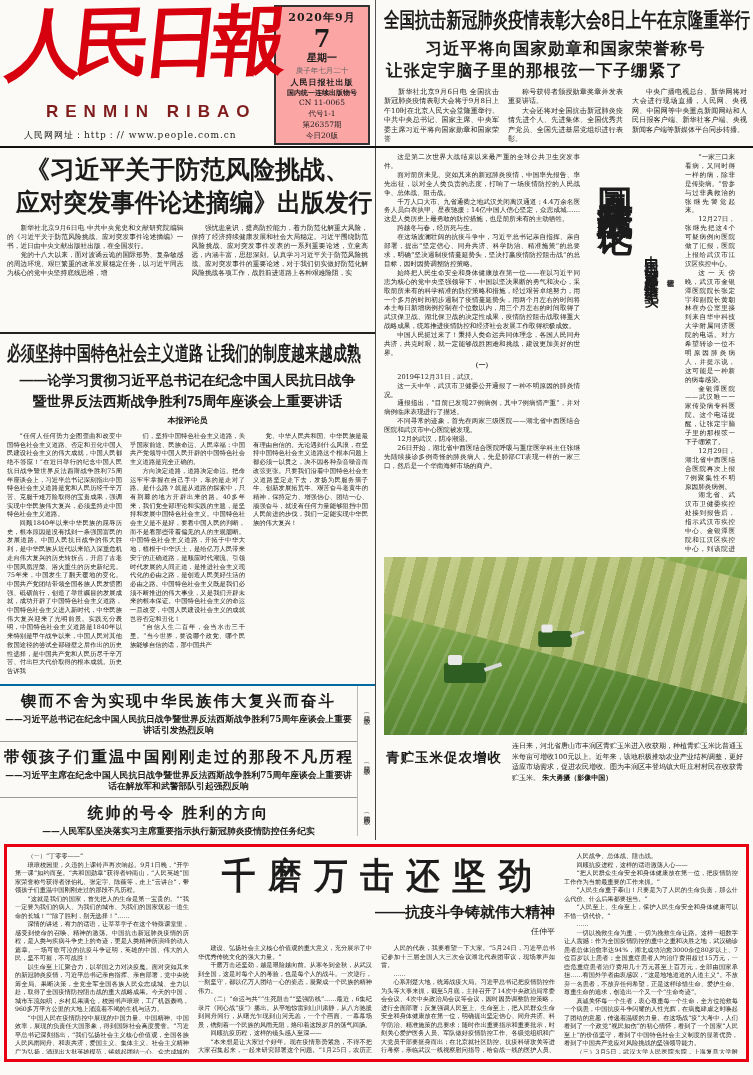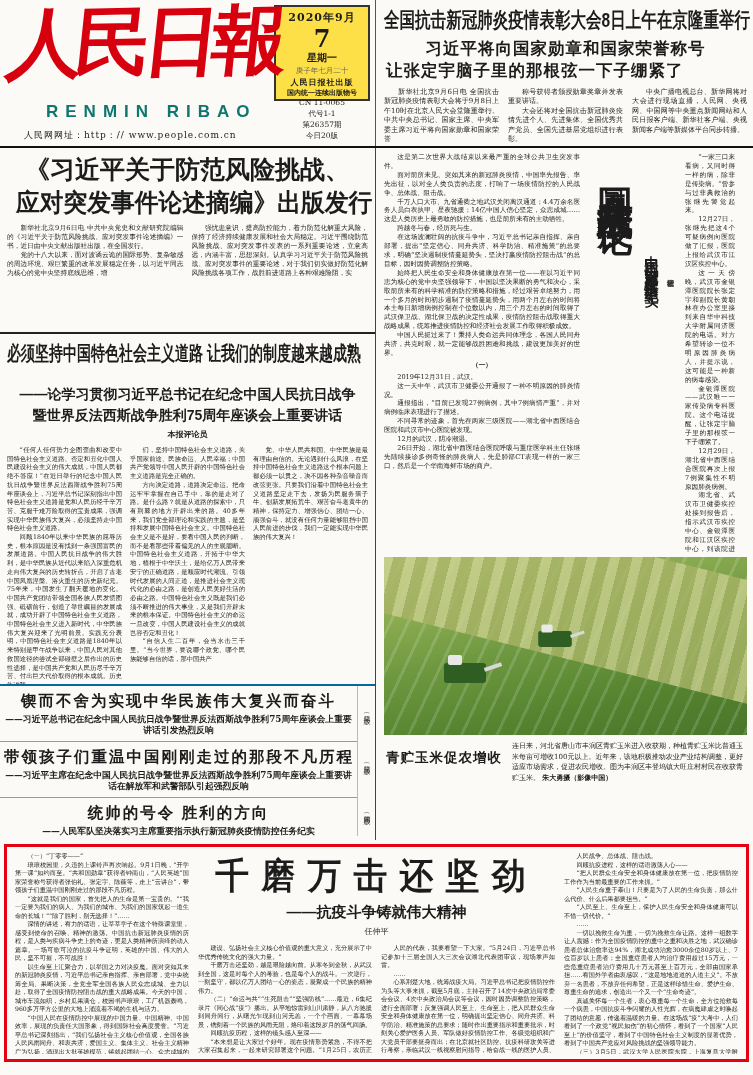--- a/index.html
+++ b/index.html
@@ -4,26 +4,26 @@
 <style>
   html,body{margin:0;padding:0;background:#e8e6e0;}
   .page{position:relative;width:753px;height:1075px;margin:0 auto;background:#fbfaf6;
         font-family:"DejaVu Serif",serif;color:#1c1c1c;overflow:hidden;}
   
   .header{display:flex;height:146px;border-bottom:2px solid #111;}
   .masthead{position:relative;width:376px;border-right:1px solid #555;box-sizing:border-box;}
   .mh-title{position:absolute;left:8px;top:-6px;width:262px;color:#d6000f;
             font-size:76px;font-weight:bold;line-height:1.25;letter-spacing:-8px;
             transform:skewX(-7deg) rotate(-1deg);white-space:nowrap;}
-  .mh-pinyin{position:absolute;left:46px;top:102px;color:#0f766e;font-weight:bold;
+  .mh-pinyin{position:absolute;left:46px;top:102px;color:#7f1d1d;font-weight:bold;
              font-size:17px;letter-spacing:7px;font-family:"Liberation Sans",sans-serif;}
   .mh-url{position:absolute;left:24px;top:129px;font-size:9px;font-weight:normal;letter-spacing:1px;}
-  .datebox{margin-left:auto;margin-top:5px;margin-right:5px;width:96px;height:96px;
+  .datebox{margin-left:auto;margin-top:5px;margin-right:5px;width:96px;height:140px;
            border:2px solid #333;box-sizing:border-box;text-align:center;
-           font-size:8px;line-height:1.45;padding-top:3px;background:#fde047;}
+           font-size:8px;line-height:1.45;padding-top:3px;background:#fca5a5;}
   .db-ym{font-size:11px;font-weight:bold;letter-spacing:1px;}
   .db-day{font-size:24px;font-weight:bold;line-height:1.05;}
   .db-week{font-size:10px;font-weight:bold;}
   .db-lunar{color:#666;font-size:7.5px;}
   .db-pub{font-size:8px;font-weight:bold;letter-spacing:1px;}
   .db-issn-label{font-size:7px;font-weight:bold;}
   .db-small{font-size:7.5px;}
   
   .toplead{flex:1;padding:6px 6px 0 8px;overflow:hidden;}
   .tl-headline{font-family:"Liberation Sans",sans-serif;font-weight:900;font-size:21px;
@@ -45,21 +45,21 @@
         text-align:center;line-height:1.3;white-space:nowrap;}
   .a-hl2{font-family:"Liberation Sans",sans-serif;font-weight:900;font-size:25px;
         text-align:center;line-height:1.3;white-space:nowrap;transform:scaleX(.95);transform-origin:50% 50%;}
   .cols3{display:flex;gap:8px;margin-top:6px;}
   .col{flex:1;font-size:6.7px;line-height:9px;text-align:justify;overflow:hidden;}
   
   .art-b{height:352px;border-bottom:2px solid #0369a1;padding:6px 7px;box-sizing:border-box;overflow:hidden;}
   .b-hl{font-family:"Liberation Sans",sans-serif;font-weight:900;font-size:20px;
         white-space:nowrap;transform:scaleX(.70);transform-origin:0 50%;}
   .b-sub{font-family:"Liberation Sans",sans-serif;font-weight:800;font-size:14px;
-         text-align:center;line-height:1.5;margin-top:17px;}
+         text-align:center;line-height:1.5;margin-top:3px;}
   .b-byline{text-align:center;font-size:8px;font-weight:bold;margin:3px 0 2px;}
   .b-cols .col{font-size:6.3px;line-height:8.7px;}
   
   .band{display:flex;height:150px;}
   .band-main{flex:1;overflow:hidden;}
   .band-group{padding:5px 4px 4px;border-bottom:1px solid #999;}
   .band-group:last-child{border-bottom:none;}
   .bg-title{font-family:"Liberation Sans",sans-serif;font-weight:900;font-size:15.5px;
             text-align:center;letter-spacing:2px;white-space:nowrap;}
   .bg-sub{font-weight:bold;font-size:8.8px;text-align:center;margin-top:2px;line-height:1.3;}
@@ -91,21 +91,21 @@
   .caption{display:flex;gap:10px;padding:6px 10px 0 10px;align-items:flex-start;}
   .cap-title{font-family:"Liberation Sans",sans-serif;font-weight:900;font-size:13.5px;
              white-space:nowrap;margin-top:8px;letter-spacing:1px;}
   .cap-text{flex:1;font-size:7px;line-height:10.5px;text-align:justify;}
   .cap-credit{font-weight:bold;}
   
   .bottom-box{margin:4px 4px 0 4px;border:3px solid #e60012;height:218px;box-sizing:border-box;
               padding:5px 8px;display:grid;column-gap:9px;
               grid-template-columns:repeat(4,1fr);grid-template-rows:92px 1fr;
               grid-template-areas:"c1 t t c4" "c1 c2 c3 c4";overflow:hidden;background:#fbfaf6;}
-  .rz-titleblock{grid-area:t;text-align:center;overflow:hidden;}
+  .rz-titleblock{grid-area:t;text-align:right;overflow:hidden;}
   .rz-title{font-family:"Liberation Sans",sans-serif;font-weight:900;font-size:36px;
             letter-spacing:13px;white-space:nowrap;transform:scaleX(.94);transform-origin:50% 50%;}
   .rz-sub{font-family:"Liberation Sans",sans-serif;font-weight:800;font-size:15px;margin-top:2px;}
   .rz-byline{font-size:8px;margin-top:4px;}
   .rz-col{font-size:6.2px;line-height:8.5px;text-align:justify;overflow:hidden;}
   .rz-c1{grid-area:c1;} .rz-c2{grid-area:c2;} .rz-c3{grid-area:c3;} .rz-c4{grid-area:c4;}
 </style>
 </head>
 <body>
 

